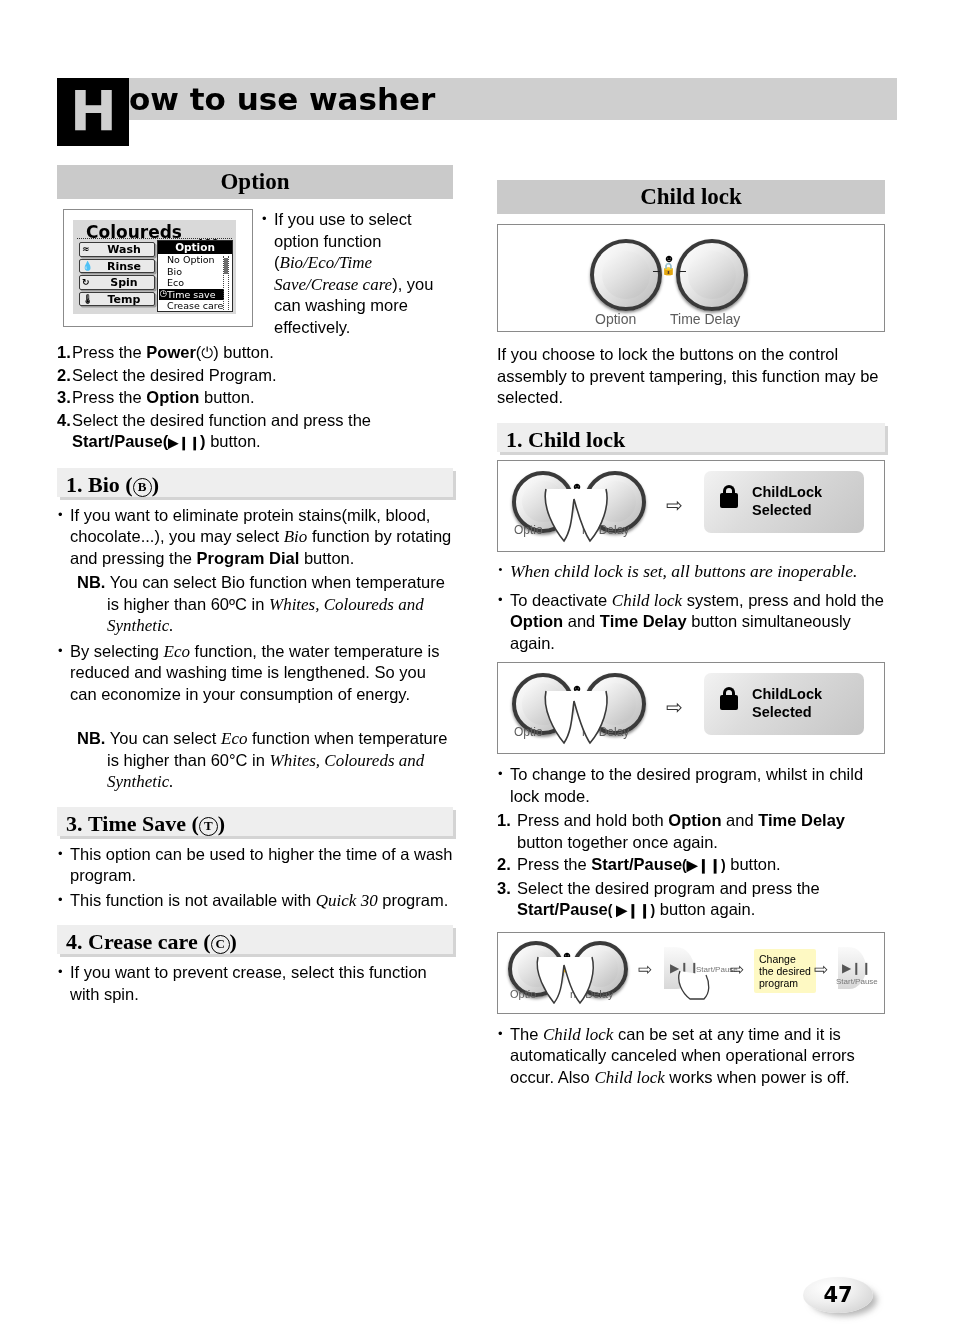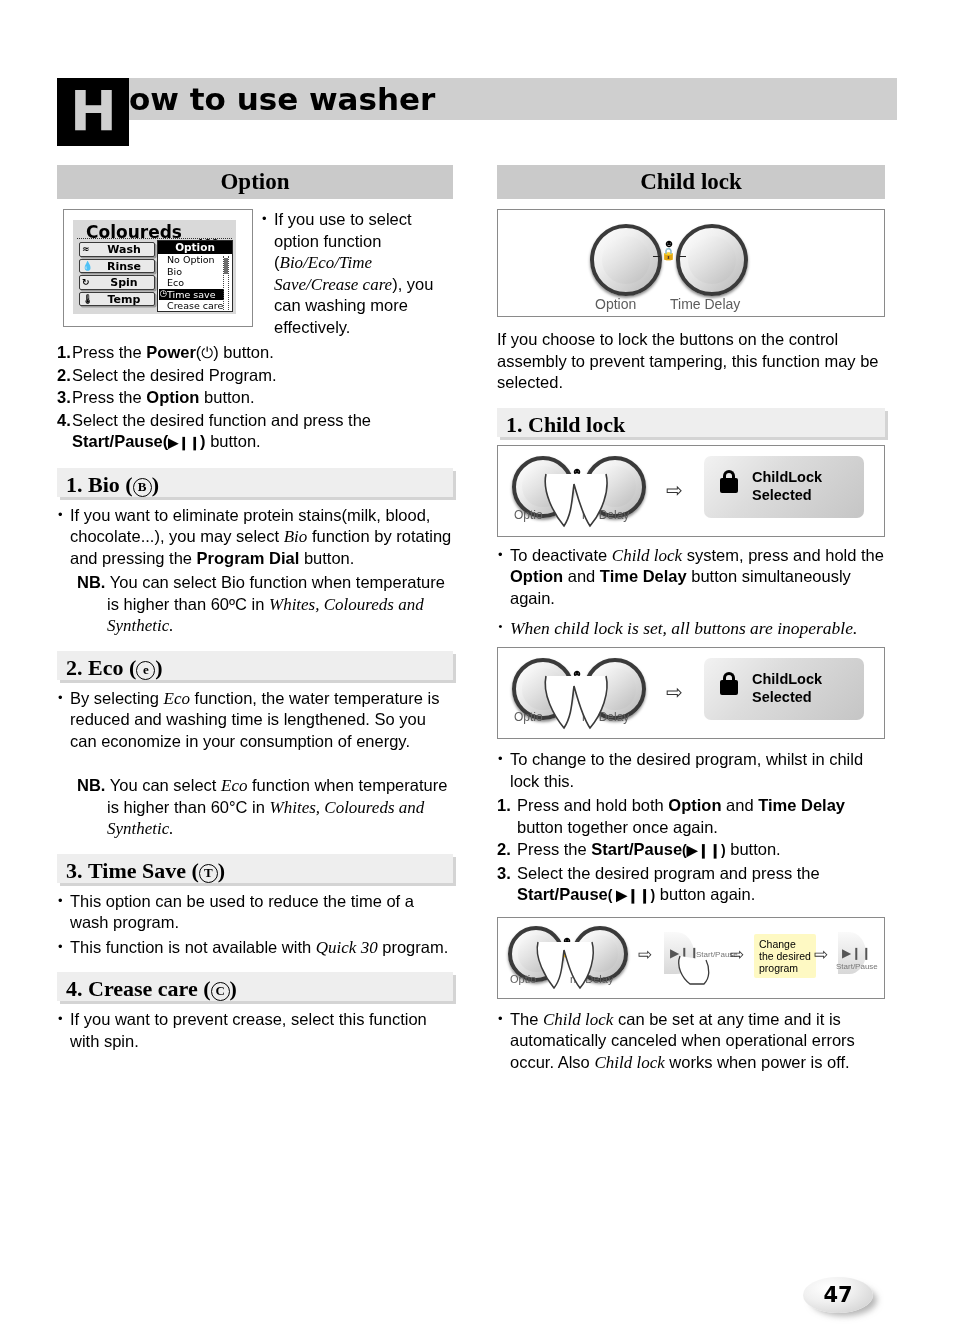--- a/index.html
+++ b/index.html
@@ -56,21 +56,21 @@
   
   .col-left {
     position: absolute;
     left: 57px;
     top: 165px;
     width: 396px;
   }
   .col-right {
     position: absolute;
     left: 497px;
-    top: 165px;
+    top: 180px;
     width: 388px;
   }
 
   
   .section-bar {
     background: #cacaca;
     height: 34px;
     line-height: 34px;
     text-align: center;
     font-family: "Liberation Serif", serif;
@@ -449,26 +449,25 @@
   <div class="num"><span class="n">2.</span><span>Select the desired Program.</span></div>
 
   <div class="num"><span class="n">3.</span><span>Press the </span><b>Option</b><span> button.</span></div>
 
   <div class="num"><span class="n">4.</span><span>Select the desired function and press the </span><b>Start/Pause</b><b>(</b><b style="font-size:13px;">▶❙❙</b><b>)</b><span> button.</span></div>
 
   <div class="sub-bar"><span>1.</span>&nbsp;<span>Bio</span> (<span class="circ">B</span>)</div>
   <div class="bullet"><span>If you want to eliminate protein stains(milk, blood, chocolate...), you may select </span><i>Bio</i><span> function by rotating and pressing the </span><b>Program Dial</b><span> button.</span></div>
   <div class="p indent" style="padding-left:50px;text-indent:-30px;"><b>NB.</b><span> You can select Bio function when temperature is higher than 60ºC in </span><i>Whites, Coloureds and Synthetic.</i></div>
 
-  <div class="sub-bar"><span>2.</span>&nbsp;<span>Eco</span> (<span class="circ">e</span>)</div>
   <div class="bullet"><span>By selecting </span><i>Eco</i><span> function, the water temperature is reduced and washing time is lengthened. So you can economize in your consumption of energy.</span></div>
   <div class="p indent" style="padding-left:50px;text-indent:-30px;margin-top:23px;"><b>NB.</b><span> You can select </span><i>Eco</i><span> function when temperature is higher than 60°C in </span><i>Whites, Coloureds and Synthetic.</i></div>
 
   <div class="sub-bar"><span>3.</span>&nbsp;<span>Time Save</span> (<span class="circ">T</span>)</div>
-  <div class="bullet">This option can be used to reduce the time of a wash program.</div>
+  <div class="bullet">This option can be used to higher the time of a wash program.</div>
   <div class="bullet"><span>This function is not available with </span><i>Quick 30</i><span> program.</span></div>
 
   <div class="sub-bar"><span>4.</span>&nbsp;<span>Crease care</span> (<span class="circ">C</span>)</div>
   <div class="bullet">If you want to prevent crease, select this function with spin.</div>
 </div>
 
 <div class="col-right">
 
   <div class="section-bar">Child lock</div>
 
@@ -504,23 +503,23 @@
     <svg style="position:absolute; left:30px; top:22px;" width="110" height="66">
       <path d="M18 6 C14 24, 26 46, 36 58 C44 46, 44 30, 46 16 C50 30, 54 46, 62 58 C74 44, 82 22, 78 6" fill="#ffffff" stroke="#3a3a3a" stroke-width="1.6"></path>
     </svg>
     <div class="arrow-glyph" style="left:168px; top:34px;">⇨</div>
     <div class="lcd-chip" style="left:206px; top:10px; width:160px; height:62px;"></div>
     <div class="padlock" style="left:222px; top:32px;"></div>
     <div class="chip-text" style="left:254px; top:22px;">ChildLock</div>
     <div class="chip-text" style="left:254px; top:40px;">Selected</div>
   </div>
 
+  <div class="bullet ital-note" style="margin-top:8px;">When child lock is set, all buttons are inoperable.</div>
+
   <div class="bullet" style="margin-top:8px;"><span>To deactivate </span><i>Child lock</i><span> system, press and hold the </span><b>Option</b><span> and </span><b>Time Delay</b><span> button simultaneously again.</span></div>
-
-  <div class="bullet ital-note" style="margin-top:8px;">When child lock is set, all buttons are inoperable.</div>
 
   <div class="diagram" style="height:92px; margin-top:8px;">
     <div class="knob" style="left:14px; top:10px; width:62px; height:62px;"></div>
     <div class="knob" style="left:86px; top:10px; width:62px; height:62px;"></div>
     <div class="childicon" style="left:70px; top:20px;">
       <span class="face">☻</span>
       <span class="lock">🔒</span>
     </div>
     <div class="dash-l" style="left:64px; top:36px; width:6px;"></div>
     <div class="dash-r" style="left:89px; top:36px; width:6px;"></div>
@@ -529,21 +528,21 @@
     <svg style="position:absolute; left:30px; top:22px;" width="110" height="66">
       <path d="M18 6 C14 24, 26 46, 36 58 C44 46, 44 30, 46 16 C50 30, 54 46, 62 58 C74 44, 82 22, 78 6" fill="#ffffff" stroke="#3a3a3a" stroke-width="1.6"></path>
     </svg>
     <div class="arrow-glyph" style="left:168px; top:34px;">⇨</div>
     <div class="lcd-chip" style="left:206px; top:10px; width:160px; height:62px;"></div>
     <div class="padlock" style="left:222px; top:32px;"></div>
     <div class="chip-text" style="left:254px; top:22px;">ChildLock</div>
     <div class="chip-text" style="left:254px; top:40px;">Selected</div>
   </div>
 
-  <div class="bullet" style="margin-top:10px;">To change to the desired program, whilst in child lock this.</div>
+  <div class="bullet" style="margin-top:10px;">To change to the desired program, whilst in child lock mode.</div>
 
   <div class="num" style="padding-left:20px;"><span class="n">1.</span><span>Press and hold both </span><b>Option</b><span> and </span><b>Time Delay</b><span> button together once again.</span></div>
 
   <div class="num" style="padding-left:20px;"><span class="n">2.</span><span>Press the </span><b>Start/Pause</b><b style="font-size:14px;">(▶❙❙)</b><span> button.</span></div>
 
   <div class="num" style="padding-left:20px;"><span class="n">3.</span><span>Select the desired program and press the </span><b>Start/Pause</b><b style="font-size:14px;">( ▶❙❙)</b><span> button again.</span></div>
 
   <div class="diagram" style="height:82px; margin-top:10px;">
     <div class="knob" style="left:10px; top:8px; width:56px; height:56px;"></div>
     <div class="knob" style="left:74px; top:8px; width:56px; height:56px;"></div>

